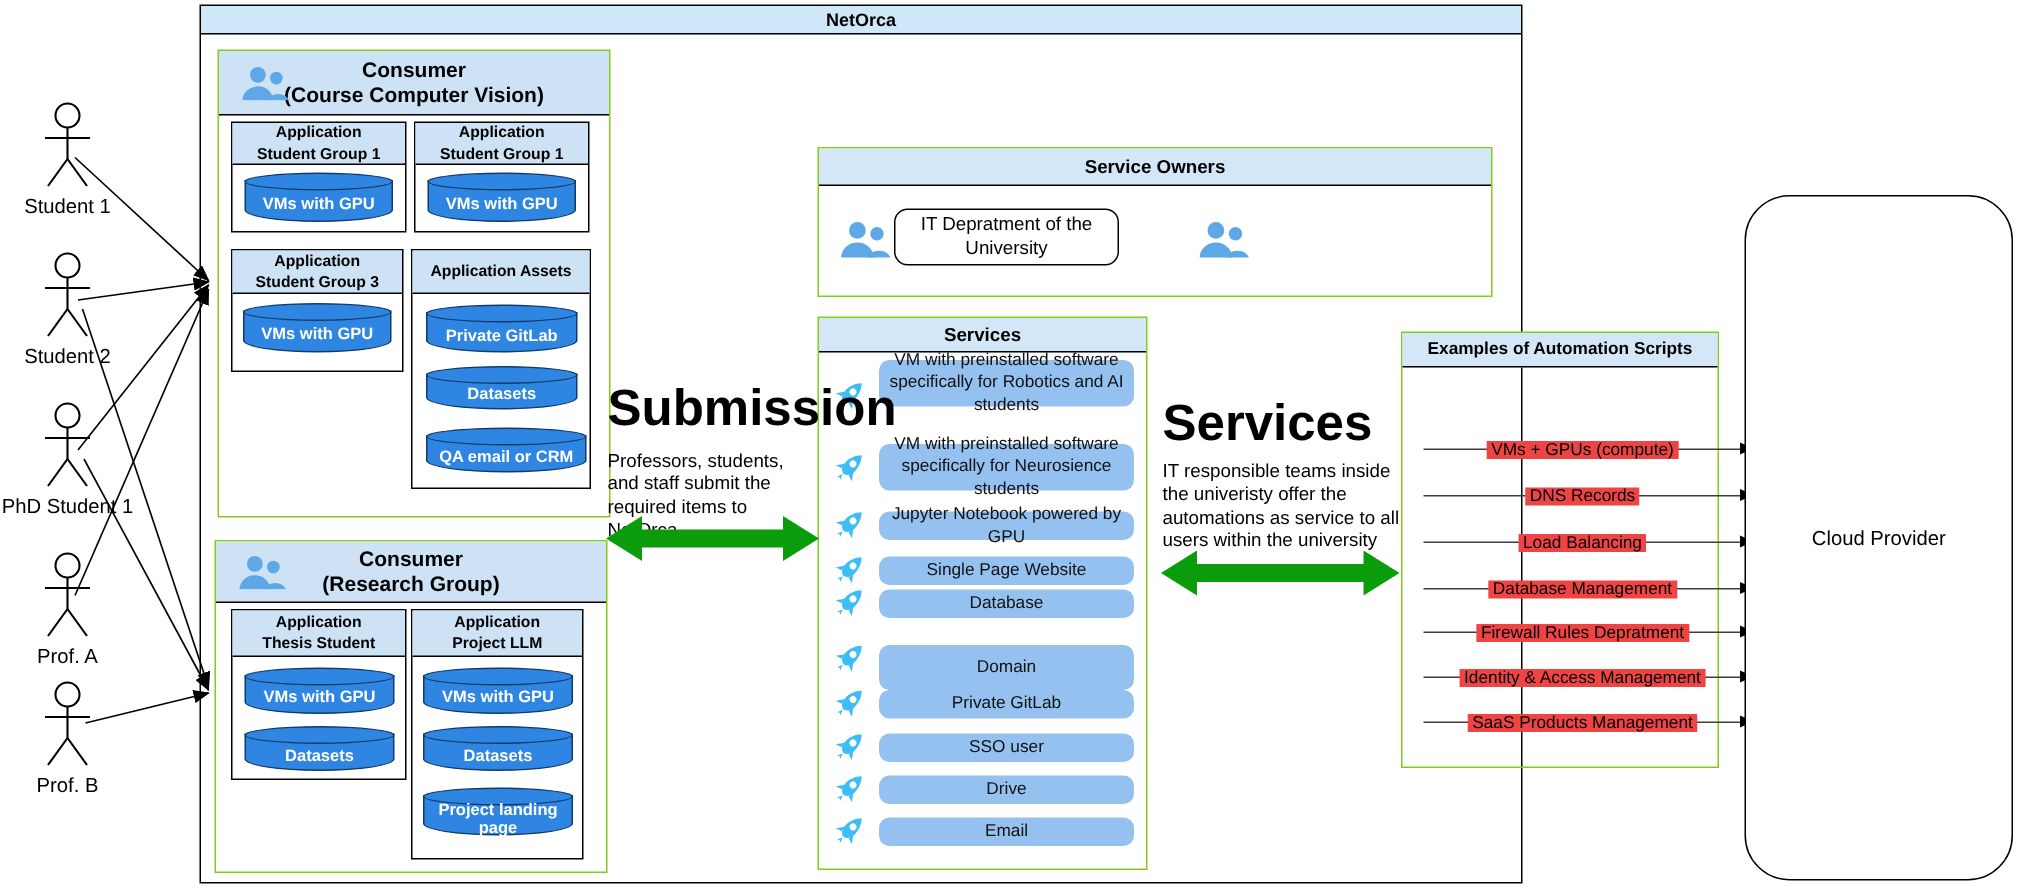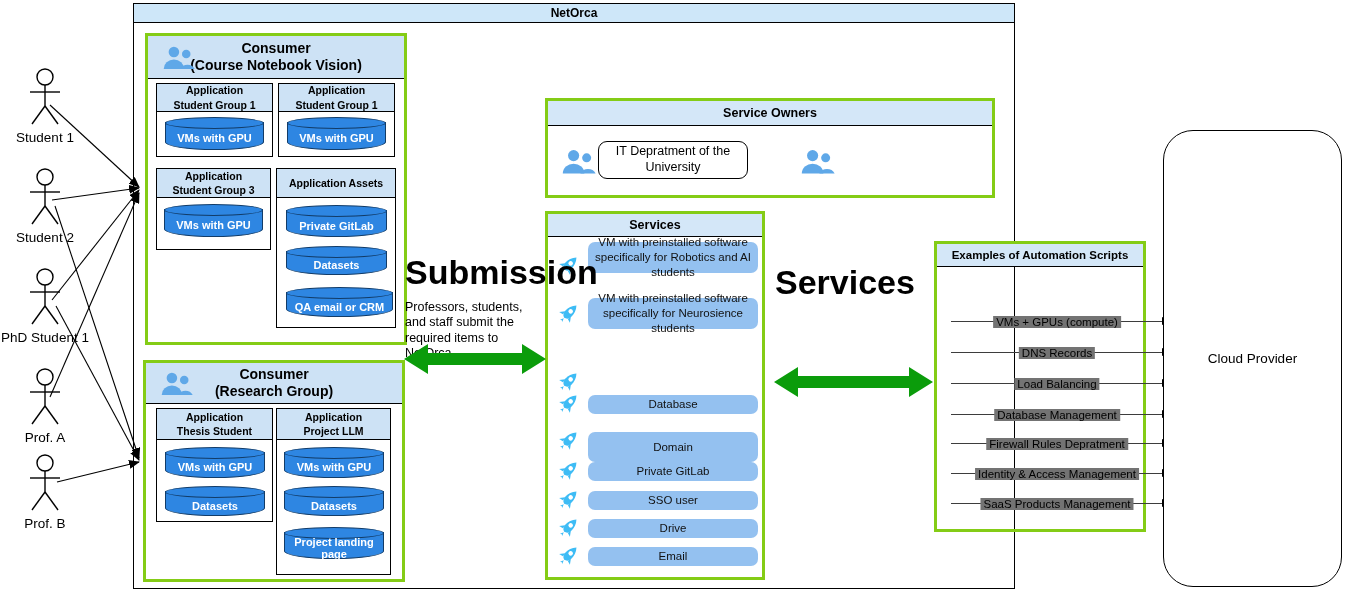--- a/index.html
+++ b/index.html
@@ -11,21 +11,21 @@
 
   
   #actor-lines { position:absolute; left:0; top:0; z-index:1; }
   .netorca-box { position:absolute; left:133px; top:3px; width:882px; height:586px;
     border:1.5px solid #000; box-sizing:border-box; background:transparent; z-index:2; }
   .netorca-bar { position:absolute; left:0; top:0; right:0; height:18px;
     background:#cee7f9; border-bottom:1.5px solid #000;
     display:flex; align-items:center; justify-content:center;
     font-weight:bold; font-size:12px; }
 
-  .panel { position:absolute; border:3px solid #84cc16; background:#fff; box-sizing:border-box; z-index:3;padding-left:47px; }
+  .panel { position:absolute; border:1px solid #84cc16; background:#fff; box-sizing:border-box; z-index:3;padding-left:47px; }
   .panel-header { position:absolute; left:0; top:0; right:0;
     background:#d4e7f8; border-bottom:1px solid #000;
     display:flex; align-items:center; justify-content:center;
     font-weight:bold; font-size:12.5px; }
 
   
   .actor { position:absolute; width:90px; text-align:center; z-index:3; }
   .actor svg { display:block; margin:0 auto; }
   .actor-label { margin-top:4px; font-size:13.5px; white-space:nowrap; }
 
@@ -62,27 +62,27 @@
   .pill { position:absolute; left:40px; width:170px; background:#94c1f0; border-radius:7px;
     display:flex; align-items:center; justify-content:center; text-align:center;
     font-size:11.5px; line-height:1.28; color:#111; box-sizing:border-box; padding:1px 4px; }
 
   
   .flow-title { position:absolute; font-weight:bold; font-size:34px; z-index:4; white-space:nowrap; }
   .flow-desc { position:absolute; font-size:12.5px; line-height:1.22; z-index:4; }
   .green-arrow { position:absolute; z-index:4; }
 
   
-  .auto-panel { background:transparent;margin-top:20px; }
+  .auto-panel { background:transparent; }
   .auto-row { position:absolute; left:14px; width:212px; height:0; }
   .auto-line { position:absolute; left:0; right:0; top:-1px; border-top:1.3px solid #3d3d3d; }
   .auto-head { position:absolute; right:-8px; top:-5px; width:0; height:0;
     border-left:9px solid #000; border-top:4.5px solid transparent; border-bottom:4.5px solid transparent; }
   .auto-label { position:absolute; left:50%; top:0; transform:translate(-50%,-50%);
-    background:#737373; padding:0 3px; white-space:nowrap; font-size:11.5px; }
+    background:#ef4444; padding:0 3px; white-space:nowrap; font-size:11.5px; }
 
   
   .cloud { position:absolute; left:1163px; top:130px; width:177px; height:455px;
     border:1px solid #000; border-radius:30px; background:#fff; z-index:3;
     display:flex; align-items:center; justify-content:center; font-size:13.5px; }
 </style>
 </head>
 <body>
 
 <div id="canvas">
@@ -161,21 +161,21 @@
 
   <div class="panel" style="left:145px;top:33px;width:262px;height:312px">
     <div class="consumer-header" style="height:42px">
       <svg class="people" width="34" height="24" viewBox="0 0 40 28" fill="#5fa8e8">
         <circle cx="14" cy="8" r="6.2"></circle>
           <path d="M2 28 a12 11 0 0 1 24 0 z"></path>
         <circle cx="28.5" cy="10.5" r="5"></circle>
           <path d="M21.5 28 a9.5 9 0 0 1 17 0 z"></path>
       </svg>
       <div>Consumer</div>
-      <div>(Course Notebook Vision)</div>
+      <div>(Course Computer Vision)</div>
     </div>
     <div class="app" style="left:8px;top:47px;width:117px;height:74px">
       <div class="app-header" style="height:27px">
         <div>Application</div>
         <div>Student Group 1</div>
       </div>
       <div class="cyl" style="left:8px;top:38px;width:99px;height:28px">
           <span>VMs with GPU</span>
         </div>
     </div>
@@ -290,30 +290,43 @@
         <g transform="rotate(45 12 12)" fill="#3ebcf5">
           <path d="M12 1 C15 4 16 8 16 11 C16 14 15 16 12 17 C9 16 8 14 8 11 C8 8 9 4 12 1 Z"></path>
           <circle cx="12" cy="8.5" r="2.1" fill="#fff"></circle>
           <path d="M8.3 12 L5 16.5 L8.8 15.4 Z"></path>
             <path d="M15.7 12 L19 16.5 L15.2 15.4 Z"></path>
           <path d="M12 17.5 L10.6 21 L12 20 L13.4 21 Z"></path>
         </g>
       </svg>
       <div class="pill" style="top:0;height:31px">VM with preinstalled software specifically for Neurosience students</div>
     </div>
+    <div class="svc-row" style="top:129px;height:19px">
+      <svg class="rocket" style="top:-4px" width="26" height="26" viewBox="0 0 24 24">
+        <g transform="rotate(45 12 12)" fill="#3ebcf5">
+          <path d="M12 1 C15 4 16 8 16 11 C16 14 15 16 12 17 C9 16 8 14 8 11 C8 8 9 4 12 1 Z"></path>
+          <circle cx="12" cy="8.5" r="2.1" fill="#fff"></circle>
+          <path d="M8.3 12 L5 16.5 L8.8 15.4 Z"></path>
+            <path d="M15.7 12 L19 16.5 L15.2 15.4 Z"></path>
+          <path d="M12 17.5 L10.6 21 L12 20 L13.4 21 Z"></path>
+        </g>
+      </svg>
+      <div class="pill" style="top:0;height:19px">Jupyter Notebook powered by GPU</div>
+    </div>
     <div class="svc-row" style="top:159px;height:19px">
       <svg class="rocket" style="top:-4px" width="26" height="26" viewBox="0 0 24 24">
         <g transform="rotate(45 12 12)" fill="#3ebcf5">
           <path d="M12 1 C15 4 16 8 16 11 C16 14 15 16 12 17 C9 16 8 14 8 11 C8 8 9 4 12 1 Z"></path>
           <circle cx="12" cy="8.5" r="2.1" fill="#fff"></circle>
           <path d="M8.3 12 L5 16.5 L8.8 15.4 Z"></path>
             <path d="M15.7 12 L19 16.5 L15.2 15.4 Z"></path>
           <path d="M12 17.5 L10.6 21 L12 20 L13.4 21 Z"></path>
         </g>
       </svg>
+      <div class="pill" style="top:0;height:19px">Single Page Website</div>
     </div>
     <div class="svc-row" style="top:181px;height:19px">
       <svg class="rocket" style="top:-4px" width="26" height="26" viewBox="0 0 24 24">
         <g transform="rotate(45 12 12)" fill="#3ebcf5">
           <path d="M12 1 C15 4 16 8 16 11 C16 14 15 16 12 17 C9 16 8 14 8 11 C8 8 9 4 12 1 Z"></path>
           <circle cx="12" cy="8.5" r="2.1" fill="#fff"></circle>
           <path d="M8.3 12 L5 16.5 L8.8 15.4 Z"></path>
             <path d="M15.7 12 L19 16.5 L15.2 15.4 Z"></path>
           <path d="M12 17.5 L10.6 21 L12 20 L13.4 21 Z"></path>
         </g>
@@ -382,20 +395,21 @@
     </div>
   </div>
 
   <div class="flow-title" style="left:405px;top:253px">Submission</div>
   <div class="flow-desc" style="left:405px;top:300px;width:140px">Professors, students, and staff submit the required items to NetOrca</div>
   <svg class="green-arrow" style="left:402px;top:340px" width="146" height="38">
     <path d="M2 19 L26 4 L26 13 L120 13 L120 4 L144 19 L120 34 L120 25 L26 25 L26 34 Z" fill="#0b9c0b"></path>
   </svg>
 
   <div class="flow-title" style="left:775px;top:263px">Services</div>
+  <div class="flow-desc" style="left:775px;top:307px;width:160px">IT responsible teams inside the univeristy offer the automations as service to all users within the university</div>
   <svg class="green-arrow" style="left:772px;top:363px" width="163" height="38">
     <path d="M2 19 L26 4 L26 13 L137 13 L137 4 L161 19 L137 34 L137 25 L26 25 L26 34 Z" fill="#0b9c0b"></path>
   </svg>
 
   <div class="panel auto-panel" style="left:934px;top:221px;width:212px;height:291px">
     <div class="panel-header" style="height:22px;font-size:11.5px">Examples of Automation Scripts</div>
     <div class="auto-row" style="top:78px">
       <div class="auto-line"></div>
       <div class="auto-head"></div>
       <span class="auto-label">VMs + GPUs (compute)</span>

